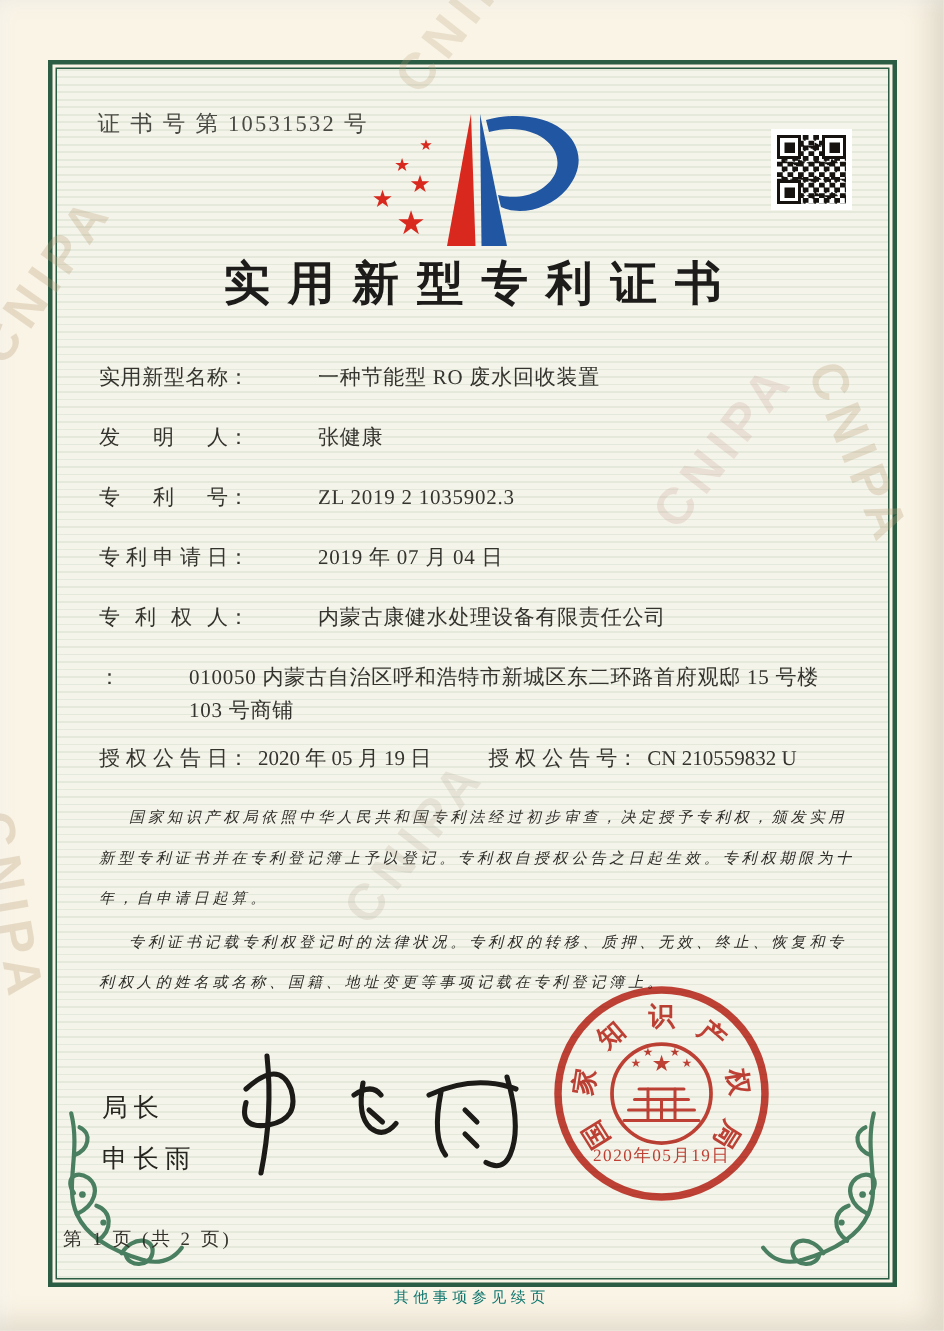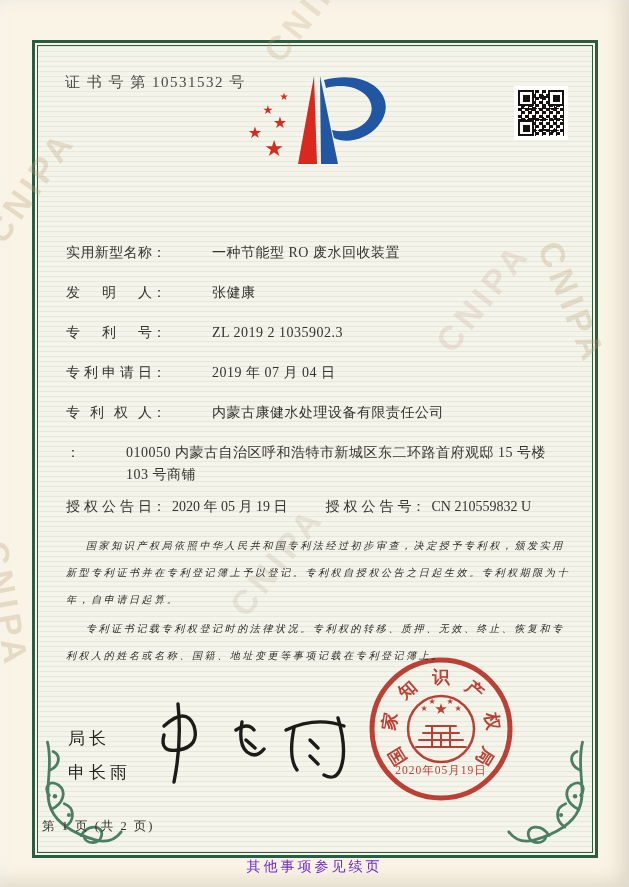--- a/index.html
+++ b/index.html
@@ -110,21 +110,21 @@
   .orn{position:absolute;bottom:3px;z-index:2;opacity:.85;}
   .orn-left{left:2px;}
   .orn-right{right:2px;transform:scaleX(-1);}
   
   .pagenum{
     position:absolute;left:4px;right:0;top:772px;z-index:4;
     text-align:left;font-size:12.5px;letter-spacing:2px;color:#34322c;
   }
   .footer-note{
     position:absolute;left:0;right:0;top:858px;z-index:4;
-    text-align:center;font-size:14px;letter-spacing:3px;color:#6d28d9;
+    text-align:center;font-size:10px;letter-spacing:3px;color:#0f766e;
   }
 </style>
 </head>
 <body>
 
 <div class="page">
 
   <div class="wm wm-a">CNIPA</div>
   <div class="wm wm-b">CNIPA</div>
   <div class="wm wm-c">CNIPA</div>
@@ -150,20 +150,21 @@
         <path fill="#2156a3" d="M86,8 C132,-4 163,26 140,54 C128,68 108,72 96,66 L94,58 C110,62 126,56 132,44 C140,26 118,8 88,16 Z"></path>
       </svg>
 
       <div class="qr">
         <div class="qr-noise"></div>
         <div class="fp fp-tl"></div>
         <div class="fp fp-tr"></div>
         <div class="fp fp-bl"></div>
       </div>
 
+      <div class="title">实用新型专利证书</div>
 
       <div class="content">
 
         <div class="f-row">
           <span class="f-label">实用新型名称</span>
             <span class="f-colon">：</span>
             <span class="f-value">一种节能型 RO 废水回收装置</span>
         </div>
         <div class="f-row">
           <span class="f-label">发明人</span>

